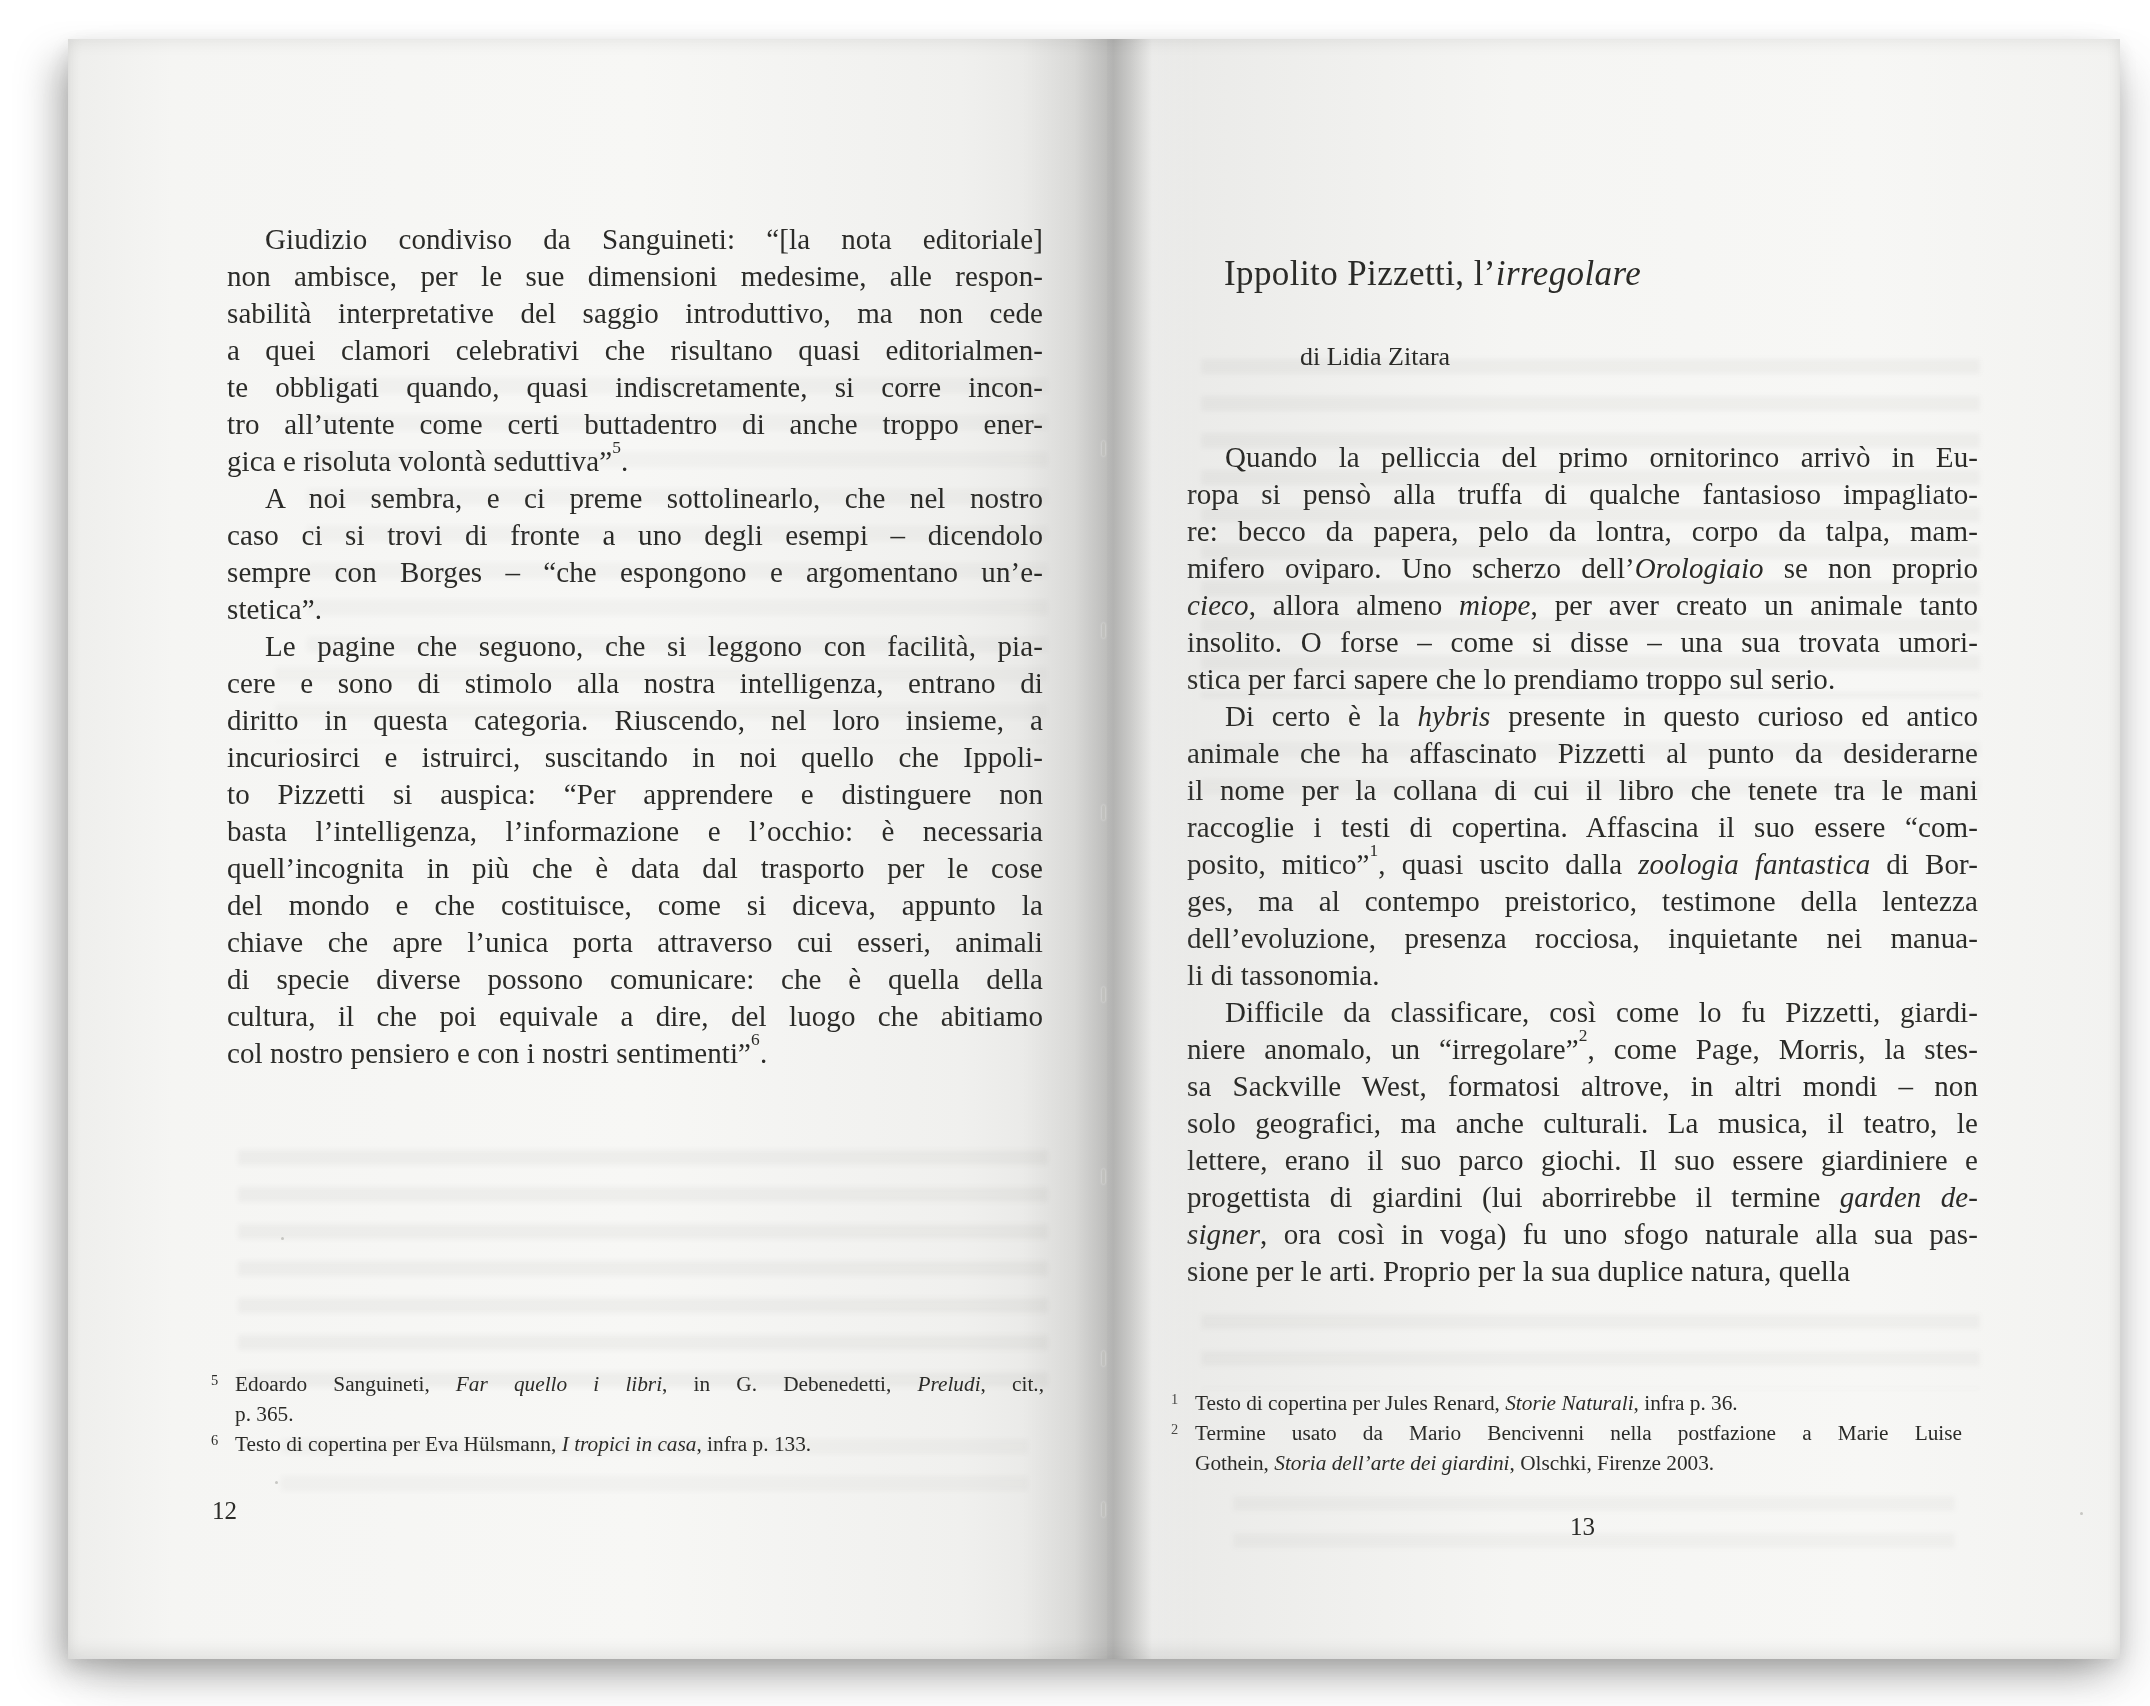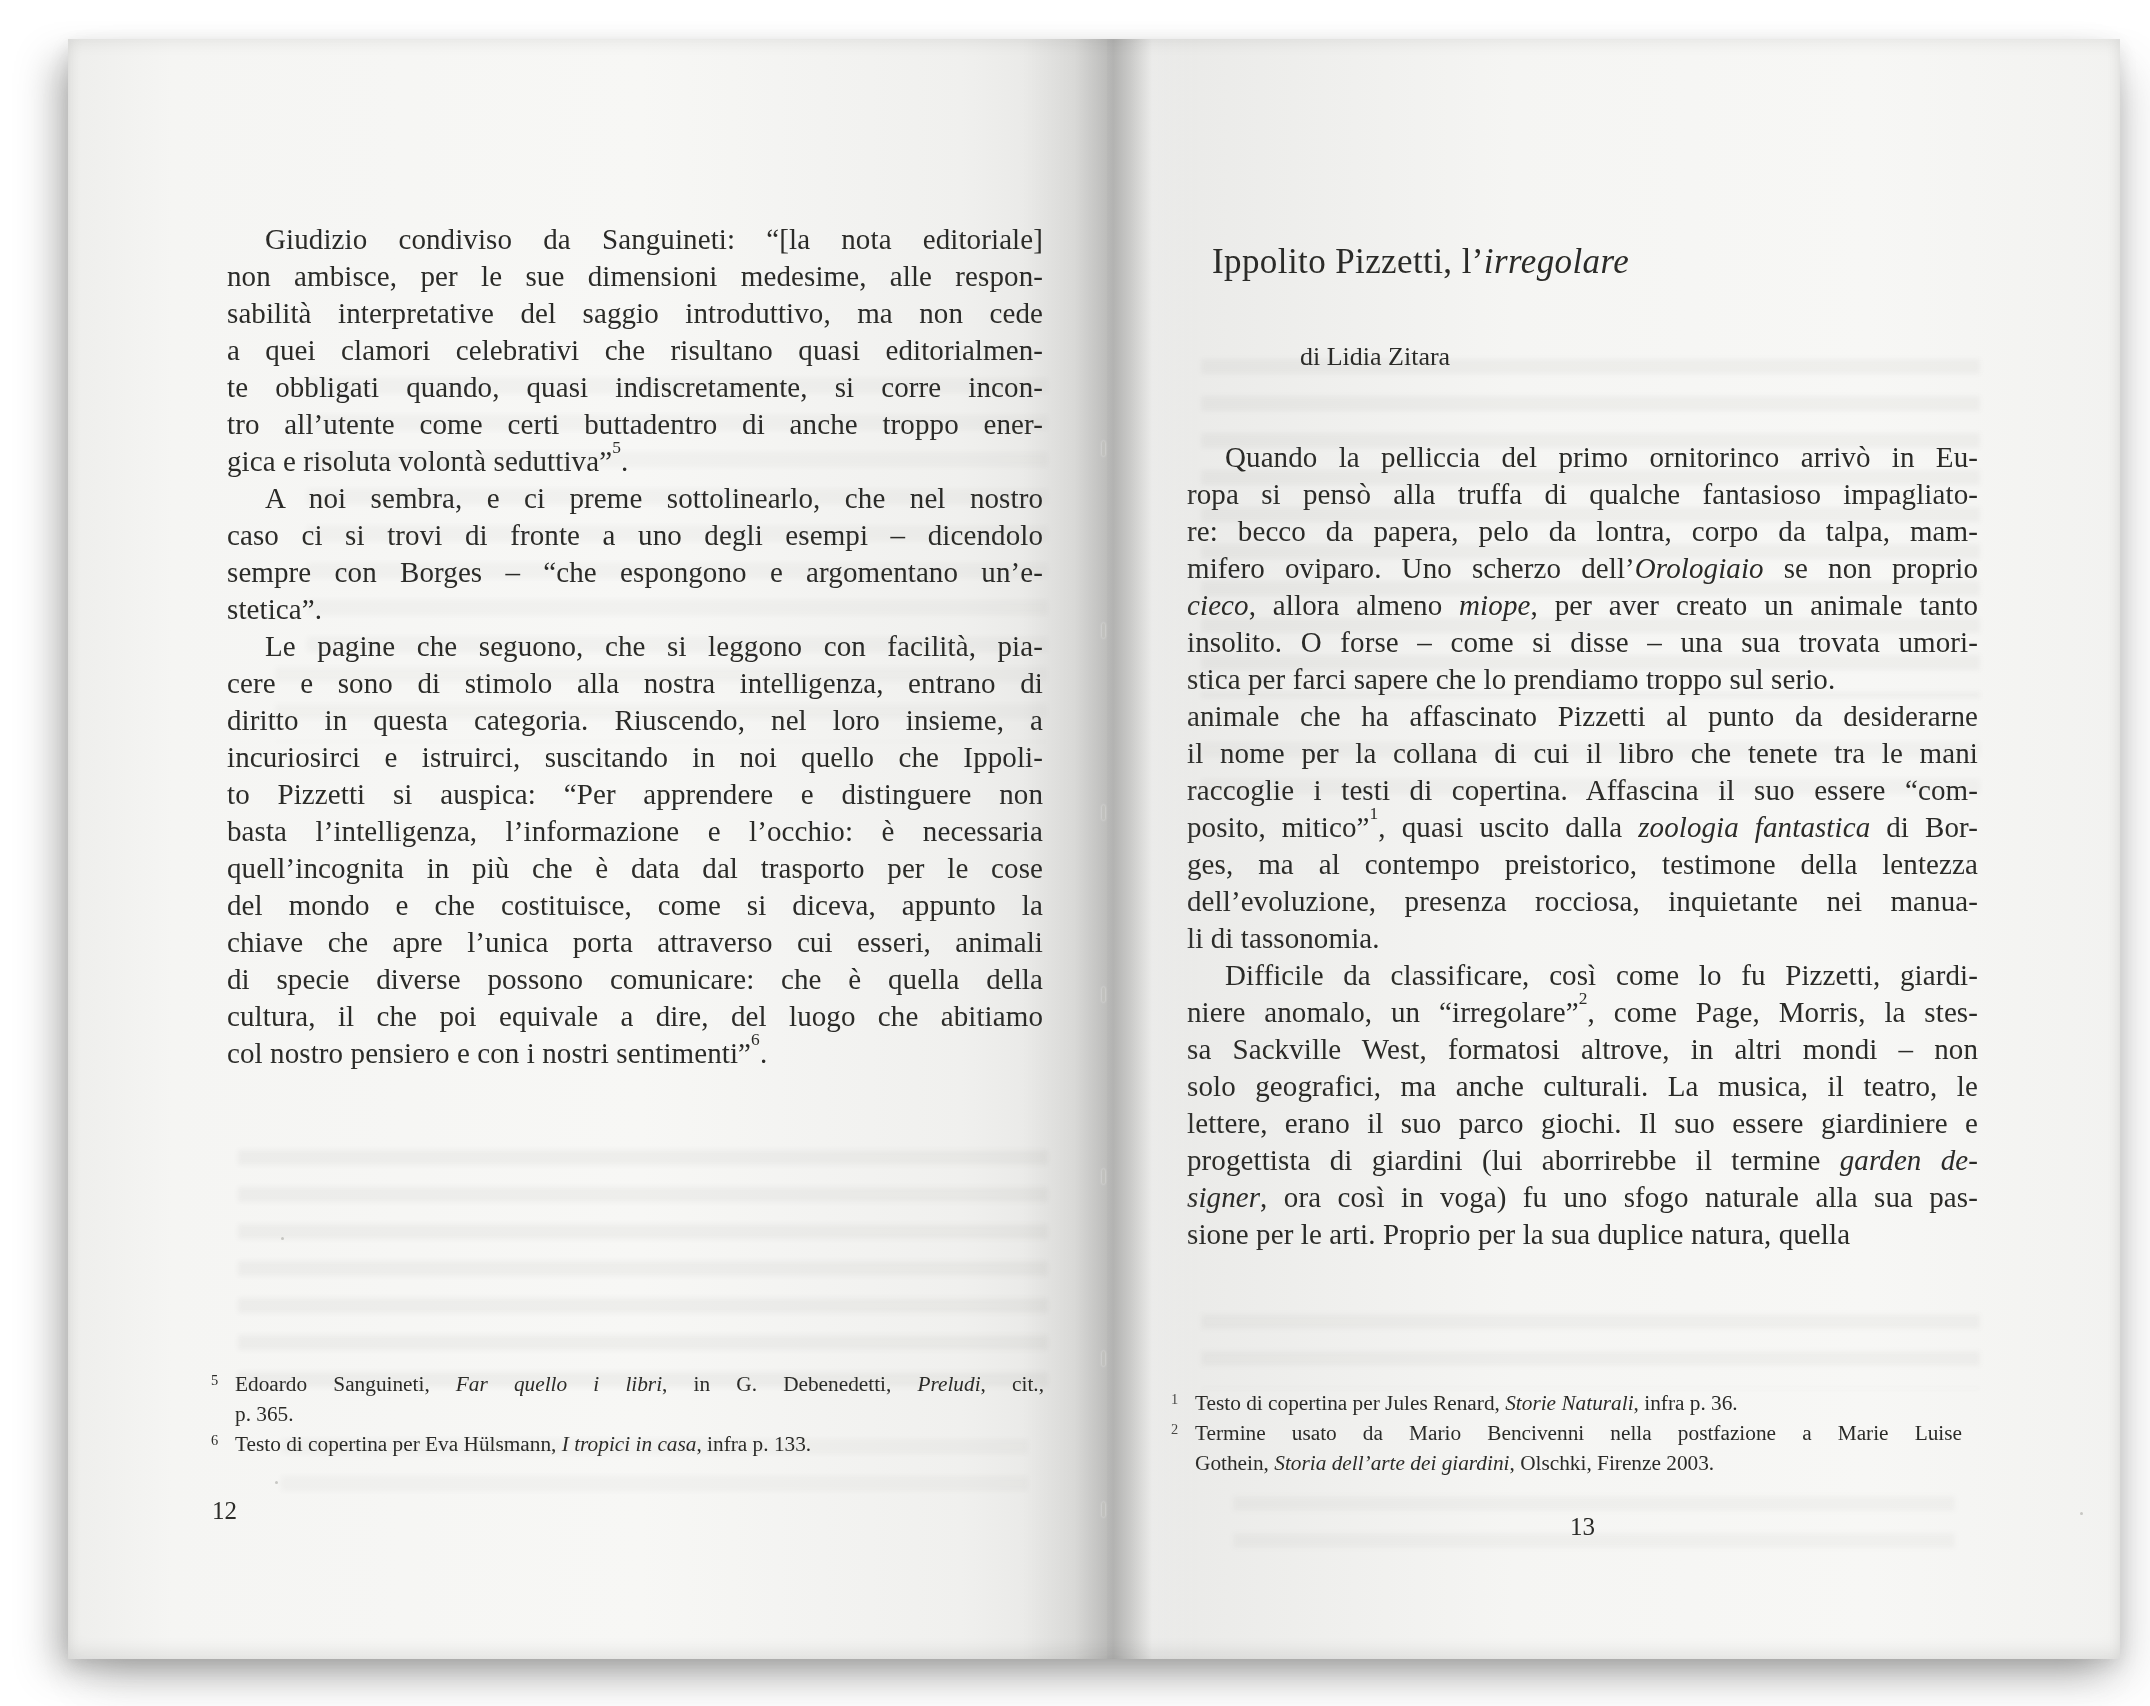--- a/index.html
+++ b/index.html
@@ -49,21 +49,21 @@
     text-align:justify;text-align-last:justify;
     font-size:29px;line-height:37px;height:37px;white-space:nowrap;
     letter-spacing:0.1px;
   }
   .bline.indent{padding-left:38px;}
   .bline.plast{text-align-last:left;}
   .bline i{letter-spacing:0.1px;}
   sup{font-size:60%;line-height:0;position:relative;top:-.45em;}
   
   .title{
-    position:absolute;left:105px;top:203px;margin:0;
+    position:absolute;left:105px;top:203px;margin:12px;
     font-size:35px;font-weight:normal;letter-spacing:0.4px;white-space:nowrap;
   }
   .byline{position:absolute;left:148px;top:303px;font-size:26px;white-space:nowrap;margin-left:45px;}
   
   .footnotes{position:absolute;}
   .fn-line{
     position:relative;padding-left:24px;
     font-size:21.3px;line-height:30px;height:30px;white-space:nowrap;
     text-align:justify;text-align-last:justify;
   }
@@ -148,20 +148,21 @@
       <div class="byline">di Lidia Zitara</div>
 
       <div class="body-text" style="left:80px;top:400px;width:791px;">
           <div class="bline indent">Quando la pelliccia del primo ornitorinco arrivò in Eu-</div>
           <div class="bline">ropa si pensò alla truffa di qualche fantasioso impagliato-</div>
           <div class="bline">re: becco da papera, pelo da lontra, corpo da talpa, mam-</div>
           <div class="bline">mifero oviparo. Uno scherzo dell’<i>Orologiaio</i> se non proprio</div>
           <div class="bline"><i>cieco</i>, allora almeno <i>miope</i>, per aver creato un animale tanto</div>
           <div class="bline">insolito. O forse – come si disse – una sua trovata umori-</div>
           <div class="bline plast">stica per farci sapere che lo prendiamo troppo sul serio.</div>
+          <div class="bline indent">Di certo è la <i>hybris</i> presente in questo curioso ed antico</div>
           <div class="bline">animale che ha affascinato Pizzetti al punto da desiderarne</div>
           <div class="bline">il nome per la collana di cui il libro che tenete tra le mani</div>
           <div class="bline">raccoglie i testi di copertina. Affascina il suo essere “com-</div>
           <div class="bline">posito, mitico”<sup>1</sup>, quasi uscito dalla <i>zoologia fantastica</i> di Bor-</div>
           <div class="bline">ges, ma al contempo preistorico, testimone della lentezza</div>
           <div class="bline">dell’evoluzione, presenza rocciosa, inquietante nei manua-</div>
           <div class="bline plast">li di tassonomia.</div>
           <div class="bline indent">Difficile da classificare, così come lo fu Pizzetti, giardi-</div>
           <div class="bline">niere anomalo, un “irregolare”<sup>2</sup>, come Page, Morris, la stes-</div>
           <div class="bline">sa Sackville West, formatosi altrove, in altri mondi – non</div>

